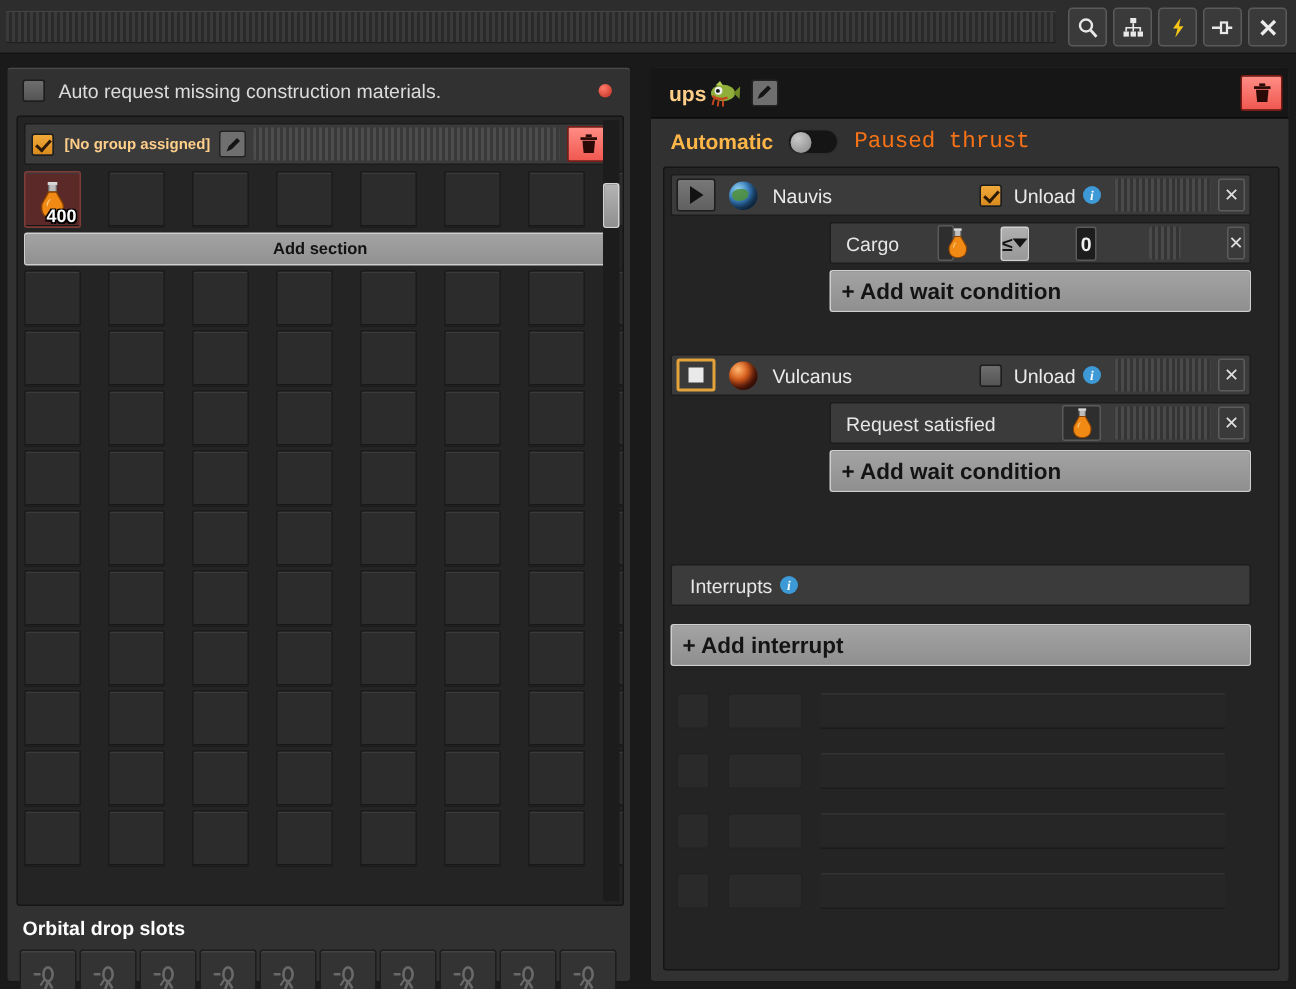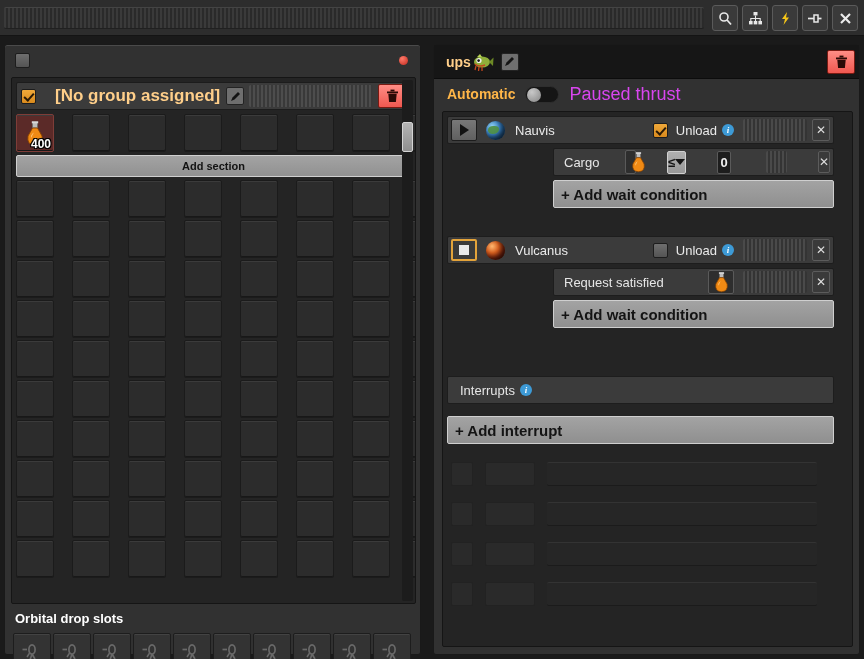--- a/index.html
+++ b/index.html
@@ -87,22 +87,22 @@
     overflow: hidden;
   }
 
   .group-header {
     position: absolute; left: 4px; top: 4px; width: 395px; height: 28px;
     background: #3b3b3b;
     border: 1px solid #1c1c1c; border-radius: 2px;
     display: flex; align-items: center; padding: 0 4px;
   }
   .group-title {
-    color: #ffcf8a; font-size: 17px; font-weight: bold;
-    margin-left: 19px; white-space: nowrap;
+    color: #ffcf8a; font-size: 10px; font-weight: bold;
+    margin-left: 7px; white-space: nowrap;
   }
   .pencil-btn {
     width: 18px; height: 18px; margin-left: 6px;
     background: #6f6f6f; border: 1px solid #232323; border-radius: 2px;
     display: flex; align-items: center; justify-content: center;
     color: #111; font-size: 11px;
   }
   .grp-drag {
     flex: 1; height: 22px; margin: 0 5px;
     background: repeating-linear-gradient(90deg,
@@ -199,21 +199,21 @@
   .toggle {
     width: 34px; height: 17px; margin: 0 10px;
     background: #151515; border: 1px solid #2e2e2e;
     border-radius: 9px; position: relative;
   }
   .toggle-knob {
     position: absolute; left: 1px; top: 1px;
     width: 14px; height: 14px; border-radius: 50%;
     background: radial-gradient(circle at 35% 30%, #c8c8c8, #868686);
   }
-  .paused-label { color: #d946ef; font-size: 18px; }
+  .paused-label { color: #f97316; font-size: 15px; font-family: Liberation Mono, monospace; }
 
   .schedule-box {
     position: absolute; left: 8px; top: 66px; width: 411px; height: 536px;
     background: #242424;
     border: 1px solid #151515; border-radius: 2px;
     overflow: hidden;
   }
 
   .station-row {
     position: absolute; left: 4px; width: 387px; height: 28px;
@@ -378,20 +378,21 @@
         <line x1="12" y1="3" x2="3" y2="12" stroke="#ececec" stroke-width="2.2"></line>
       </svg>
     </div>
   </div>
 </div>
 
 <div class="panel panel-left">
 
   <div class="auto-request-row">
     <div class="cb"></div>
+    <span class="auto-request-label">Auto request missing construction materials.</span>
   </div>
   <div class="rec-dot"></div>
 
   <div class="logistics-box">
 
     <div class="group-header">
       <div class="cb checked"></div>
       <span class="group-title">[No group assigned]</span>
       <div class="pencil-btn">
         <svg width="11" height="11" viewBox="0 0 11 11">

